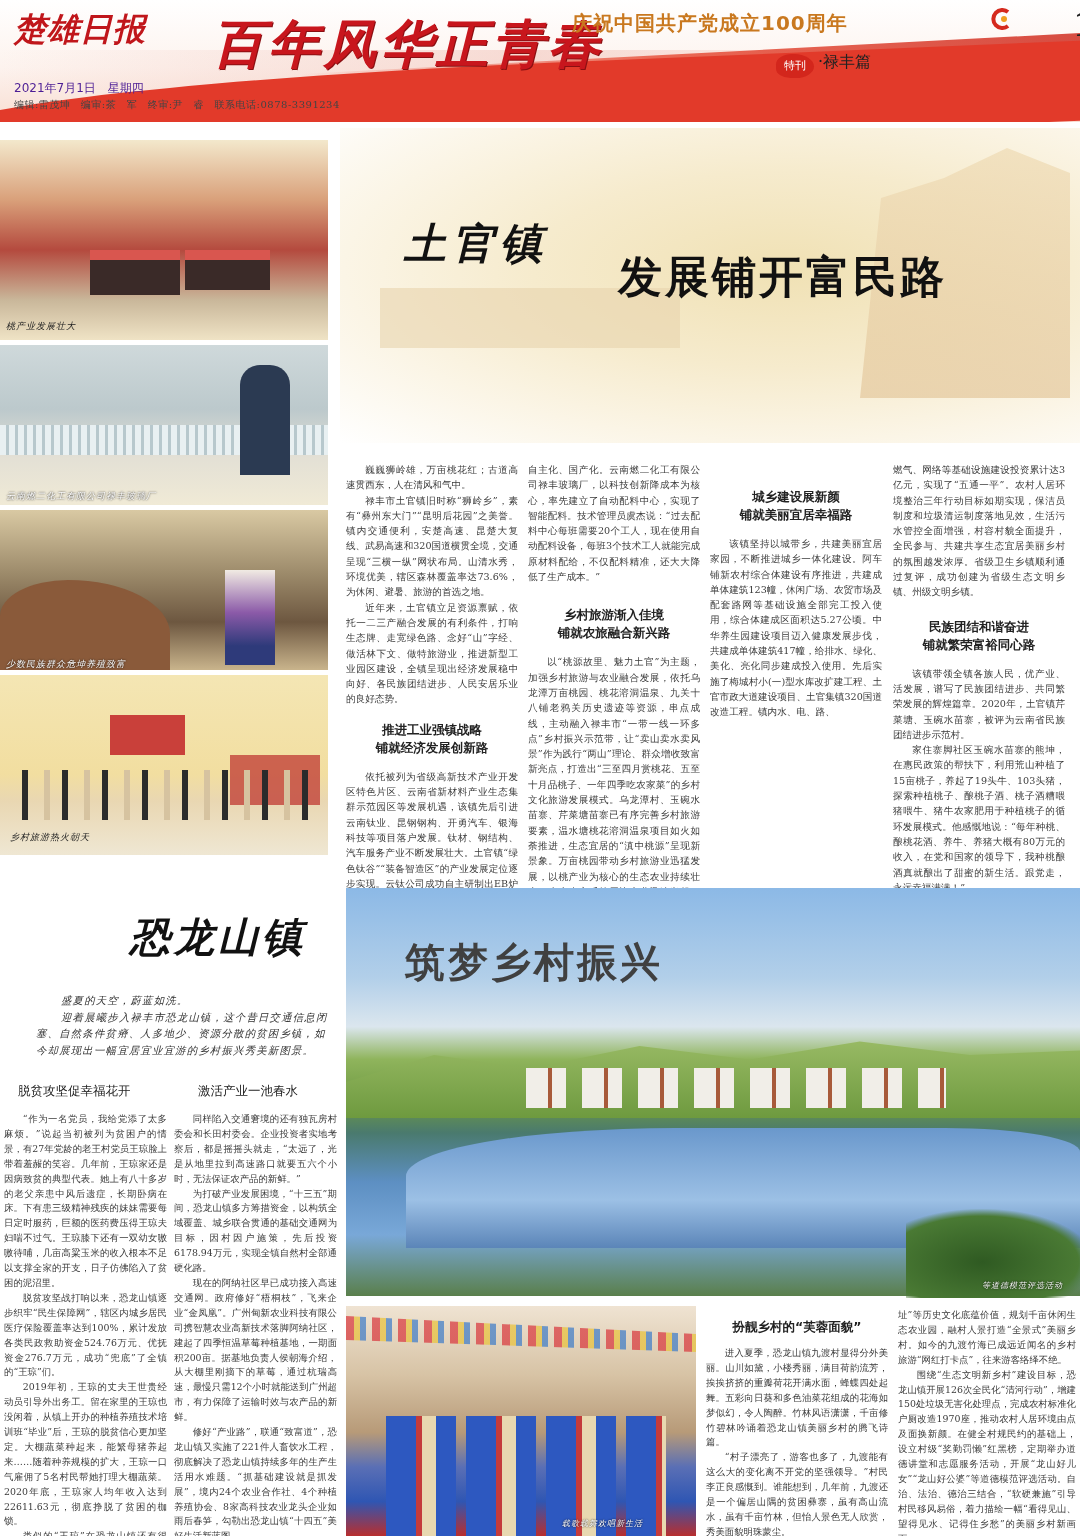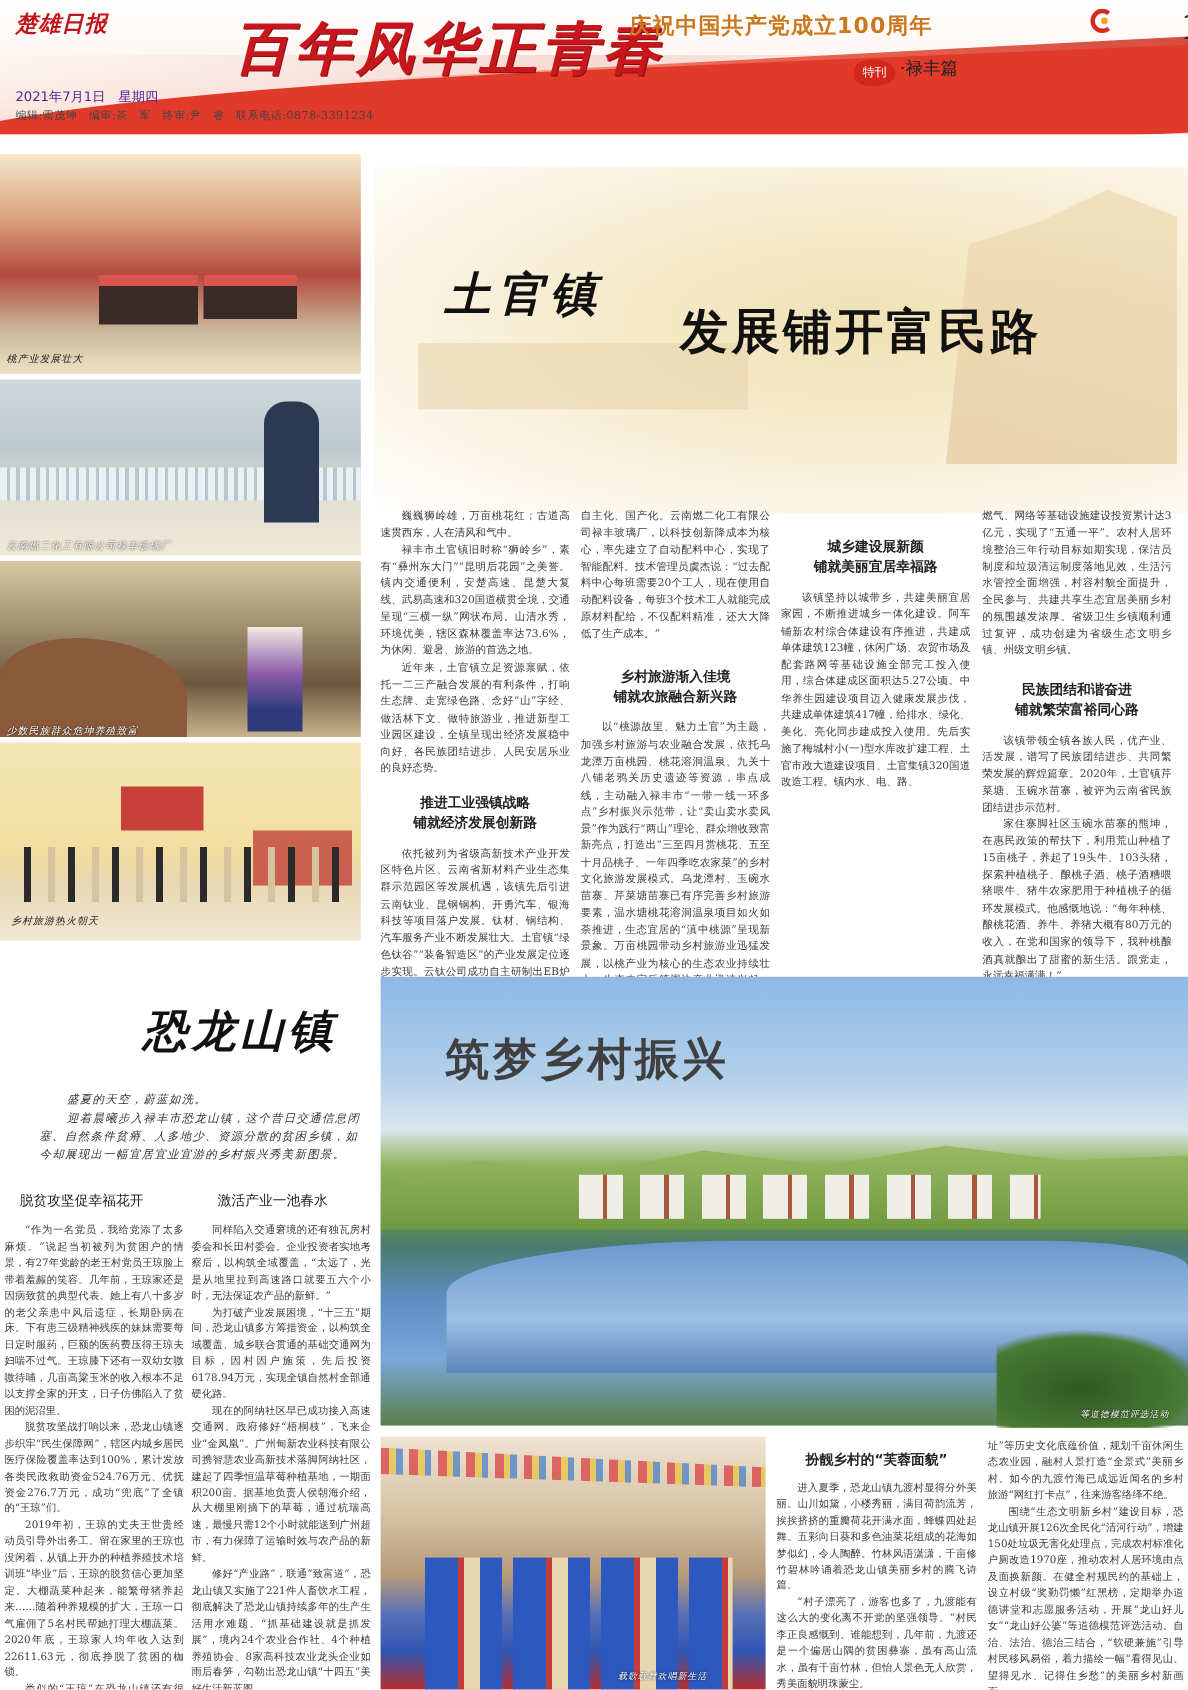--- a/index.html
+++ b/index.html
@@ -4,35 +4,35 @@
 <style>
 *{box-sizing:border-box;margin:0;padding:0}
 html,body{width:1080px;height:1536px;overflow:hidden;background:#fff}
 body{position:relative;font-family:"DejaVu Serif","Liberation Serif",serif;color:#333}
 .abs{position:absolute}
 
 #masthead{left:0;top:0;width:1080px;height:122px;background:linear-gradient(180deg,#fff 0%,#fdf3ee 55%,#f8ddd2 100%);overflow:hidden}
 #masthead .wave1{position:absolute;left:-50px;top:88px;width:1200px;height:80px;background:#e23a2a;transform:rotate(-2.4deg);transform-origin:left top;border-radius:50% 0 0 0}
 #masthead .wave2{position:absolute;left:300px;top:74px;width:900px;height:50px;background:linear-gradient(90deg,rgba(230,60,40,0) 0%,#e8513b 40%,#c9251b 100%);transform:rotate(-3deg);transform-origin:left top;opacity:.85}
 #masthead .mist{position:absolute;left:0;top:50px;width:1080px;height:40px;background:linear-gradient(90deg,rgba(240,200,190,.0),rgba(240,190,180,.5),rgba(240,200,190,.0))}
-.logo{left:14px;top:8px;font-family:"DejaVu Serif",serif;font-size:20px;font-weight:bold;color:#c0161b;font-style:italic;letter-spacing:1px}
+.logo{left:14px;top:8px;font-family:"DejaVu Serif",serif;font-size:32px;font-weight:bold;color:#c0161b;font-style:italic;letter-spacing:1px}
 .bigtitle{left:212px;top:10px;font-family:"DejaVu Serif",serif;font-size:52px;font-weight:bold;color:#c8161d;letter-spacing:4px;font-style:italic;text-shadow:1px 1px 0 #8a0f12}
 .celebrate{left:572px;top:10px;font-family:"DejaVu Sans",sans-serif;font-size:20px;font-weight:bold;color:#c9781f;letter-spacing:1px}
 .pagebadge{left:990px;top:8px;width:22px;height:22px}
 .pageno{left:1074px;top:2px;font-family:Liberation Serif, serif;font-size:37px;font-weight:bold;color:#222}
 .tekan{left:776px;top:54px;width:38px;height:24px;background:#d3261c;border-radius:45% 55% 50% 40%;color:#fff;font-size:11px;line-height:24px;text-align:center;font-family:"DejaVu Sans",sans-serif}
 .section{left:818px;top:52px;font-size:16px;color:#222;font-family:"DejaVu Serif",serif}
 .dateline{left:14px;top:80px;font-size:12px;color:#4c1d95;font-family:"DejaVu Sans",sans-serif}
 .credits{left:14px;top:98px;font-size:10px;color:#444;letter-spacing:.5px}
 
 .photo{position:absolute;overflow:hidden}
 .cap{position:absolute;font-size:9px;color:#222;font-style:italic;letter-spacing:1px}
 .cap.w{color:#fff;text-shadow:0 0 2px #000}
 
-#hero1{left:340px;top:152px;width:740px;height:315px;background:radial-gradient(ellipse at 60% 45%,#f0e1b4 0%,#f6ebcd 40%,#fbf5e6 70%,#fff 100%)}
+#hero1{left:340px;top:128px;width:740px;height:315px;background:radial-gradient(ellipse at 60% 45%,#f0e1b4 0%,#f6ebcd 40%,#fbf5e6 70%,#fff 100%)}
 #hero1 .bldg{position:absolute;left:520px;top:20px;width:210px;height:250px;background:linear-gradient(180deg,#efdcb6,#e5caa0);opacity:.75;clip-path:polygon(10% 20%,40% 12%,70% 0,100% 10%,100% 100%,0 100%)}
 #hero1 .bldg2{position:absolute;left:40px;top:160px;width:300px;height:60px;background:#e8d4ae;opacity:.6}
 #hero1 .t1{position:absolute;left:64px;top:88px;font-size:42px;font-weight:bold;font-style:italic;color:#111;letter-spacing:6px;font-family:"DejaVu Serif",serif}
 #hero1 .t2{position:absolute;left:278px;top:120px;font-size:44px;font-weight:bold;color:#111;letter-spacing:3px;font-family:"DejaVu Sans",sans-serif}
 
 .col{position:absolute;font-size:9.6px;line-height:15.3px;color:#3a3a3a;text-align:justify}
 .col p{text-indent:2em}
 .col p.noind{text-indent:0}
 .subhead{font-family:"DejaVu Sans",sans-serif;font-weight:bold;font-size:12.5px;line-height:18px;color:#222;text-align:center;margin:14px 0 12px}
 .byline{text-align:right;font-family:"DejaVu Sans",sans-serif;font-weight:bold;font-size:10px;color:#222;margin-top:4px}
@@ -148,21 +148,21 @@
 <div class="abs h2" style="left:18px;top:1083px">脱贫攻坚促幸福花开</div>
 <div class="abs h2" style="left:198px;top:1083px">激活产业一池春水</div>
 
 <div class="col" style="left:4px;top:1112px;width:163px;font-size:9.4px;line-height:14.9px">
   <p>“作为一名党员，我给党添了太多麻烦。”说起当初被列为贫困户的情景，有27年党龄的老王村党员王琼脸上带着羞赧的笑容。几年前，王琼家还是因病致贫的典型代表。她上有八十多岁的老父亲患中风后遗症，长期卧病在床。下有患三级精神残疾的妹妹需要每日定时服药，巨额的医药费压得王琼夫妇喘不过气。王琼膝下还有一双幼女嗷嗷待哺，几亩高粱玉米的收入根本不足以支撑全家的开支，日子仿佛陷入了贫困的泥沼里。</p>
   <p>脱贫攻坚战打响以来，恐龙山镇逐步织牢“民生保障网”，辖区内城乡居民医疗保险覆盖率达到100%，累计发放各类民政救助资金524.76万元、优抚资金276.7万元，成功“兜底”了全镇的“王琼”们。</p>
   <p>2019年初，王琼的丈夫王世贵经动员引导外出务工。留在家里的王琼也没闲着，从镇上开办的种植养殖技术培训班“毕业”后，王琼的脱贫信心更加坚定。大棚蔬菜种起来，能繁母猪养起来……随着种养规模的扩大，王琼一口气雇佣了5名村民帮她打理大棚蔬菜。2020年底，王琼家人均年收入达到22611.63元，彻底挣脱了贫困的枷锁。</p>
   <p>类似的“王琼”在恐龙山镇还有很多，他们用自己的双手为脱贫攻坚的雄浑乐章谱写了“干群心连心、合力挖穷根”的优美音符。</p>
 </div>
 <div class="col" style="left:174px;top:1112px;width:163px;font-size:9.4px;line-height:14.9px">
-  <p>同样陷入交通窘境的还有独瓦房村委会和长田村委会。企业投资者实地考察后，以构筑全域覆盖，“太远了，光是从地里拉到高速路口就要五六个小时，无法保证农产品的新鲜。”</p>
+  <p>同样陷入交通窘境的还有独瓦房村委会和长田村委会。企业投资者实地考察后，都是摇摇头就走，“太远了，光是从地里拉到高速路口就要五六个小时，无法保证农产品的新鲜。”</p>
   <p>为打破产业发展困境，“十三五”期间，恐龙山镇多方筹措资金，以构筑全域覆盖、城乡联合贯通的基础交通网为目标，因村因户施策，先后投资6178.94万元，实现全镇自然村全部通硬化路。</p>
   <p>现在的阿纳社区早已成功接入高速交通网。政府修好“梧桐枝”，飞来企业“金凤凰”。广州甸新农业科技有限公司携智慧农业高新技术落脚阿纳社区，建起了四季恒温草莓种植基地，一期面积200亩。据基地负责人侯朝海介绍，从大棚里刚摘下的草莓，通过杭瑞高速，最慢只需12个小时就能送到广州超市，有力保障了运输时效与农产品的新鲜。</p>
   <p>修好“产业路”，联通“致富道”，恐龙山镇又实施了221件人畜饮水工程，彻底解决了恐龙山镇持续多年的生产生活用水难题。“抓基础建设就是抓发展”，境内24个农业合作社、4个种植养殖协会、8家高科技农业龙头企业如雨后春笋，勾勒出恐龙山镇“十四五”美好生活新蓝图。</p>
 </div>
 
 <div id="dance" class="abs">
   <div class="flags"></div>
   <div class="ppl"></div>
   <div class="cap w" style="left:216px;top:212px;font-size:8px">载歌载舞欢唱新生活</div>
 </div>

